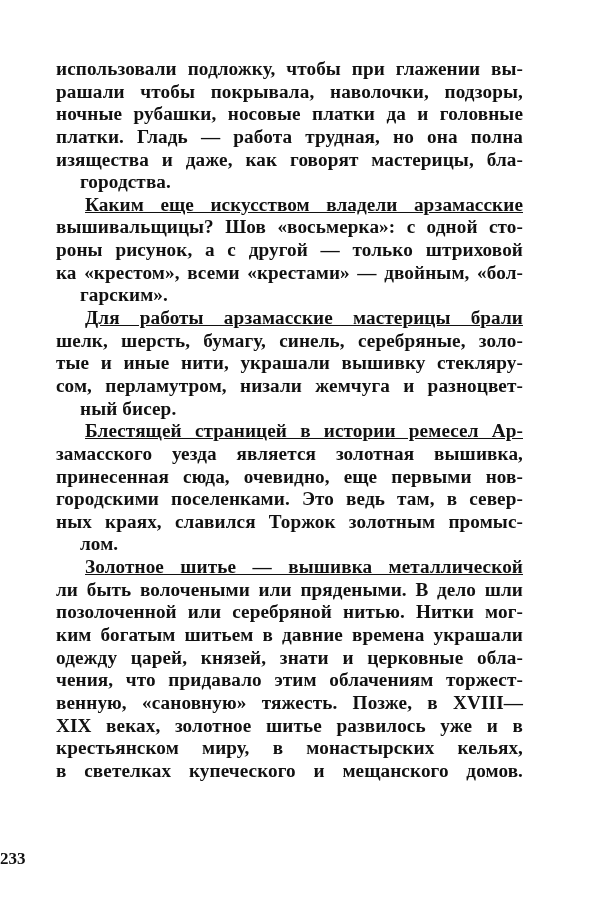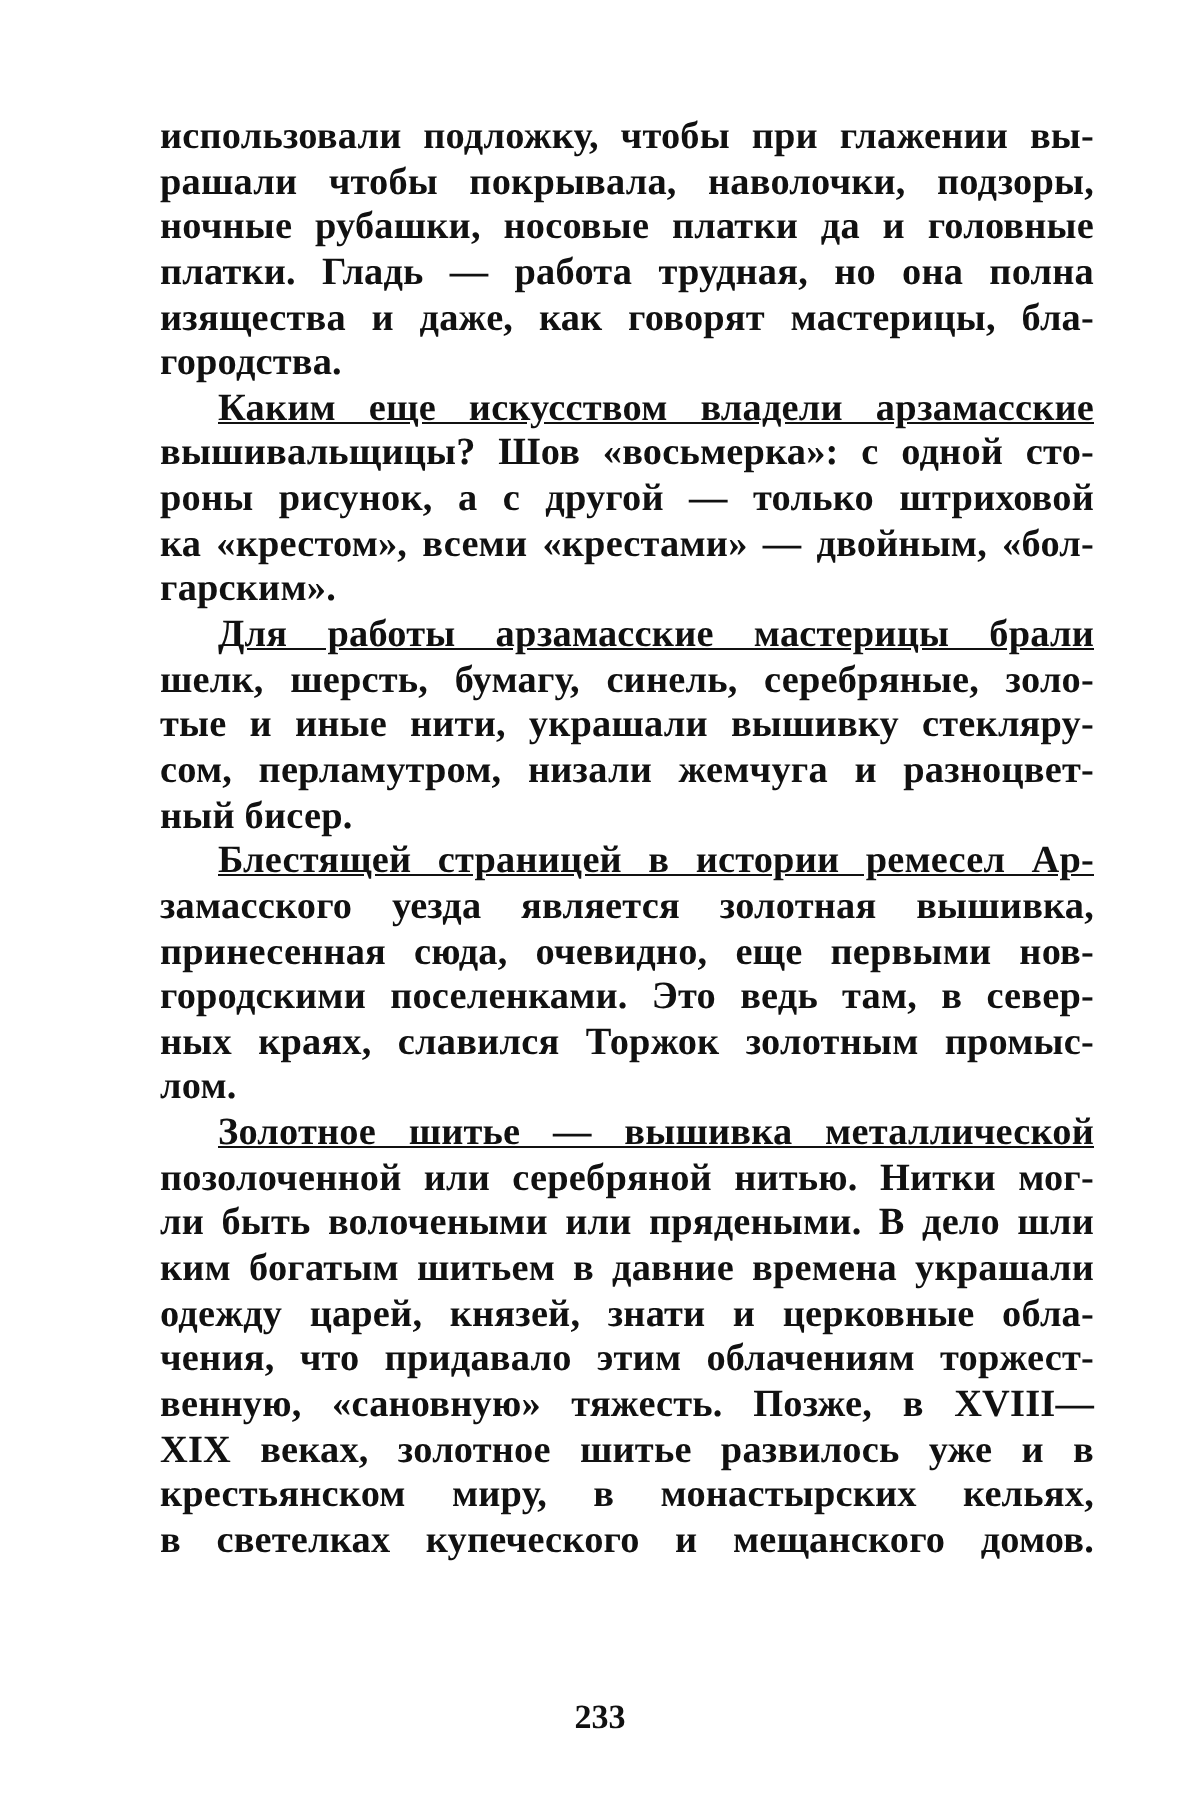--- a/index.html
+++ b/index.html
@@ -2,35 +2,35 @@
 <html><head>
 <meta charset="utf-8">
 <style>
   html, body { margin: 0; padding: 0; }
   body {
     width: 600px; height: 900px; background: #ffffff; position: relative; overflow: hidden;
     font-family: "Liberation Serif", "DejaVu Serif", serif;
     color: #111111;
   }
   .page-text {
-    position: absolute; left: 80px; top: 58px; width: 467px;
+    position: absolute; left: 56px; top: 58px; width: 467px;
   }
   .line {
     display: block;
     height: 22.65px; line-height: 22.65px;
     font-size: 19.2px; font-weight: bold;
     text-align: justify; text-align-last: justify;
     white-space: nowrap; overflow: visible;
     letter-spacing: 0.1px;
   }
   .line.indent { padding-left: 29px; text-decoration: underline; }
-  .line.last { text-align-last: left; }
+  .line.last { text-align-last: left; margin-left: 24px; }
   .page-number {
     position: absolute; left: 0; width: 600px; top: 849px;
-    text-align: center; font-size: 17px; font-weight: bold;
+    font-size: 17px; font-weight: bold;
   }
 </style>
 </head>
 <body>
 
 <div class="page-text">
   <div>
     <span class="line">использовали подложку, чтобы при глажении вы-</span>
     <span class="line">рашали чтобы покрывала, наволочки, подзоры,</span>
     <span class="line">ночные рубашки, носовые платки да и головные</span>
@@ -55,22 +55,22 @@
   <div>
     <span class="line indent">Блестящей страницей в истории ремесел Ар-</span>
     <span class="line">замасского уезда является золотная вышивка,</span>
     <span class="line">принесенная сюда, очевидно, еще первыми нов-</span>
     <span class="line">городскими поселенками. Это ведь там, в север-</span>
     <span class="line">ных краях, славился Торжок золотным промыс-</span>
     <span class="line last">лом.</span>
   </div>
   <div>
     <span class="line indent">Золотное шитье — вышивка металлической</span>
+    <span class="line">ли быть волочеными или прядеными. В дело шли</span>
     <span class="line">позолоченной или серебряной нитью. Нитки мог-</span>
-    <span class="line">ли быть волочеными или прядеными. В дело шли</span>
     <span class="line">ким богатым шитьем в давние времена украшали</span>
     <span class="line">одежду царей, князей, знати и церковные обла-</span>
     <span class="line">чения, что придавало этим облачениям торжест-</span>
     <span class="line">венную, «сановную» тяжесть. Позже, в XVIII—</span>
     <span class="line">XIX веках, золотное шитье развилось уже и в</span>
     <span class="line">крестьянском миру, в монастырских кельях,</span>
     <span class="line">в светелках купеческого и мещанского домов.</span>
   </div>
 </div>
 

